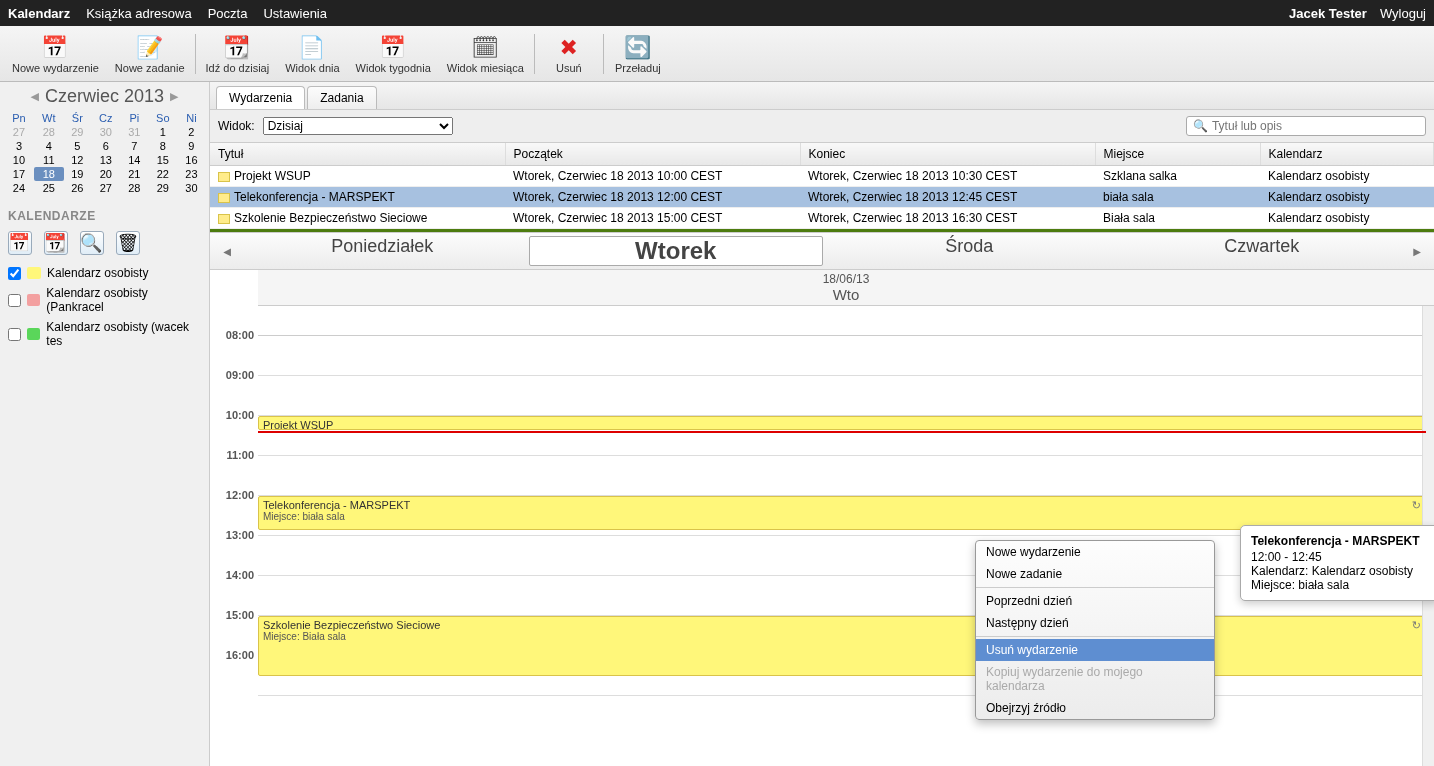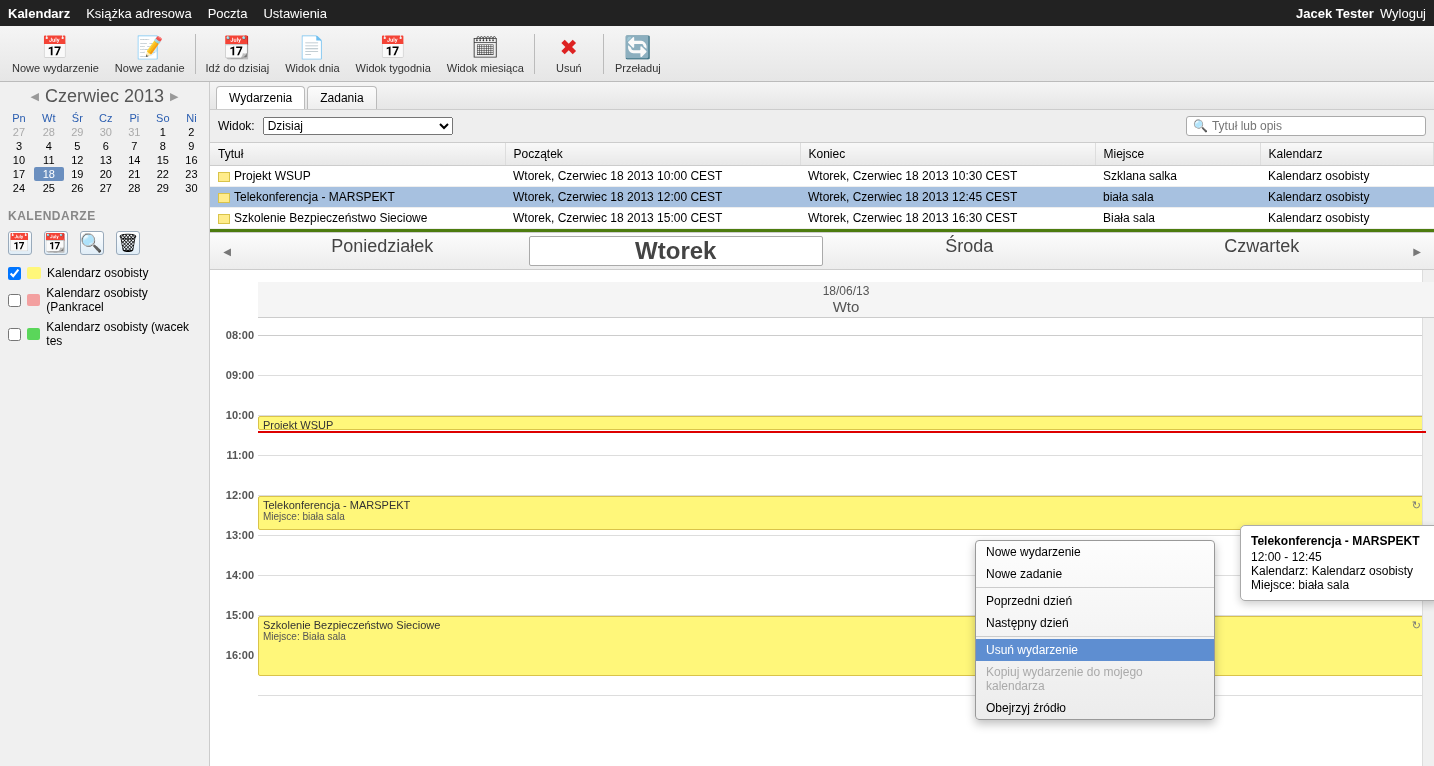--- a/index.html
+++ b/index.html
@@ -1,21 +1,21 @@
 <!DOCTYPE html>
 <html><head>
 <meta charset="utf-8">
 <style>
 * { box-sizing: border-box; margin: 0; padding: 0; font-family: "Lucida Grande", Arial, sans-serif; }
 body { background: #fff; font-size: 12px; color: #000; overflow: hidden; }
 
 .topbar { background: #222; color: #fff; height: 26px; display: flex; align-items: center; padding: 0 8px; font-size: 13px; }
 .topbar .menu { display: flex; gap: 16px; }
 .topbar .menu span:first-child { font-weight: bold; }
-.topbar .right { margin-left: auto; display: flex; gap: 6px; }
+.topbar .right { margin-left: auto; display: flex; gap: 13px; }
 .topbar .right span:first-child { font-weight: bold; }
 
 .toolbar { background: linear-gradient(#f5f5f5,#e6e6e6); border-bottom: 1px solid #bbb; height: 56px; display: flex; align-items: center; padding: 0 4px; }
 .toolbar .btn { text-align: center; padding: 2px 8px; cursor: pointer; font-size: 11px; color: #333; min-width: 64px; }
 .toolbar .btn .icon { height: 28px; display: flex; align-items: center; justify-content: center; font-size: 22px; }
 .toolbar .sep { width: 1px; background: #bbb; height: 40px; margin: 0 2px; }
 
 .container { display: flex; height: calc(100vh - 82px); }
 .sidebar { width: 210px; background: #f0f0f0; border-right: 1px solid #ccc; font-size: 12px; }
 
@@ -50,21 +50,21 @@
 .event-table tr.selected td { background:#a7c1e0; }
 .sq { width:12px; height:10px; background:#ffec8b; border:1px solid #d9c34a; display:inline-block; margin-right:4px; vertical-align:middle; }
 
 .week-header { display:flex; align-items:center; background:linear-gradient(#fcfcfc,#ececec); border-top:1px solid #ccc; border-bottom:1px solid #ccc; height:38px; padding:0 8px; }
 .week-header .arrow { width:18px; text-align:center; color:#777; cursor:pointer; font-size:10px; }
 .week-header .days { flex:1; display:flex; }
 .week-header .day { flex:1; text-align:center; font-size:18px; color:#444; }
 .week-header .day.current { border:1px solid #aaa; font-weight:bold; font-size:24px; background:#fff; border-radius:2px; }
 
 .schedule { flex:1; overflow:auto; background:#fff; position:relative; }
-.day-head { position:sticky; top:12px; background:#f5f5f5; border-bottom:1px solid #ccc; text-align:center; padding:2px 0; font-size:12px; color:#555; z-index:2; margin-left:48px; }
+.day-head { position:sticky; top:0; background:#f5f5f5; border-bottom:1px solid #ccc; text-align:center; padding:2px 0; font-size:12px; color:#555; z-index:2; margin-left:48px; }
 .timeslots { position:relative; margin-left:48px; }
 .hour-row { height:40px; border-bottom:1px solid #ddd; position:relative; }
 .hour-label { position:absolute; left:-48px; width:44px; text-align:right; top:-7px; font-size:11px; color:#555; font-weight:bold; }
 .allday { height:30px; border-bottom:1px solid #ccc; }
 
 .evt { position:absolute; left:0; right:8px; background:#fff77a; border:1px solid #d9c34a; border-radius:2px; font-size:11px; padding:2px 4px; overflow:hidden; }
 .evt .t { font-weight:normal; color:#333; }
 .evt .loc { font-size:10px; color:#555; }
 .evt .repeat { position:absolute; right:4px; top:2px; font-size:11px; color:#777; }
 .evt.big { min-height:34px; }

